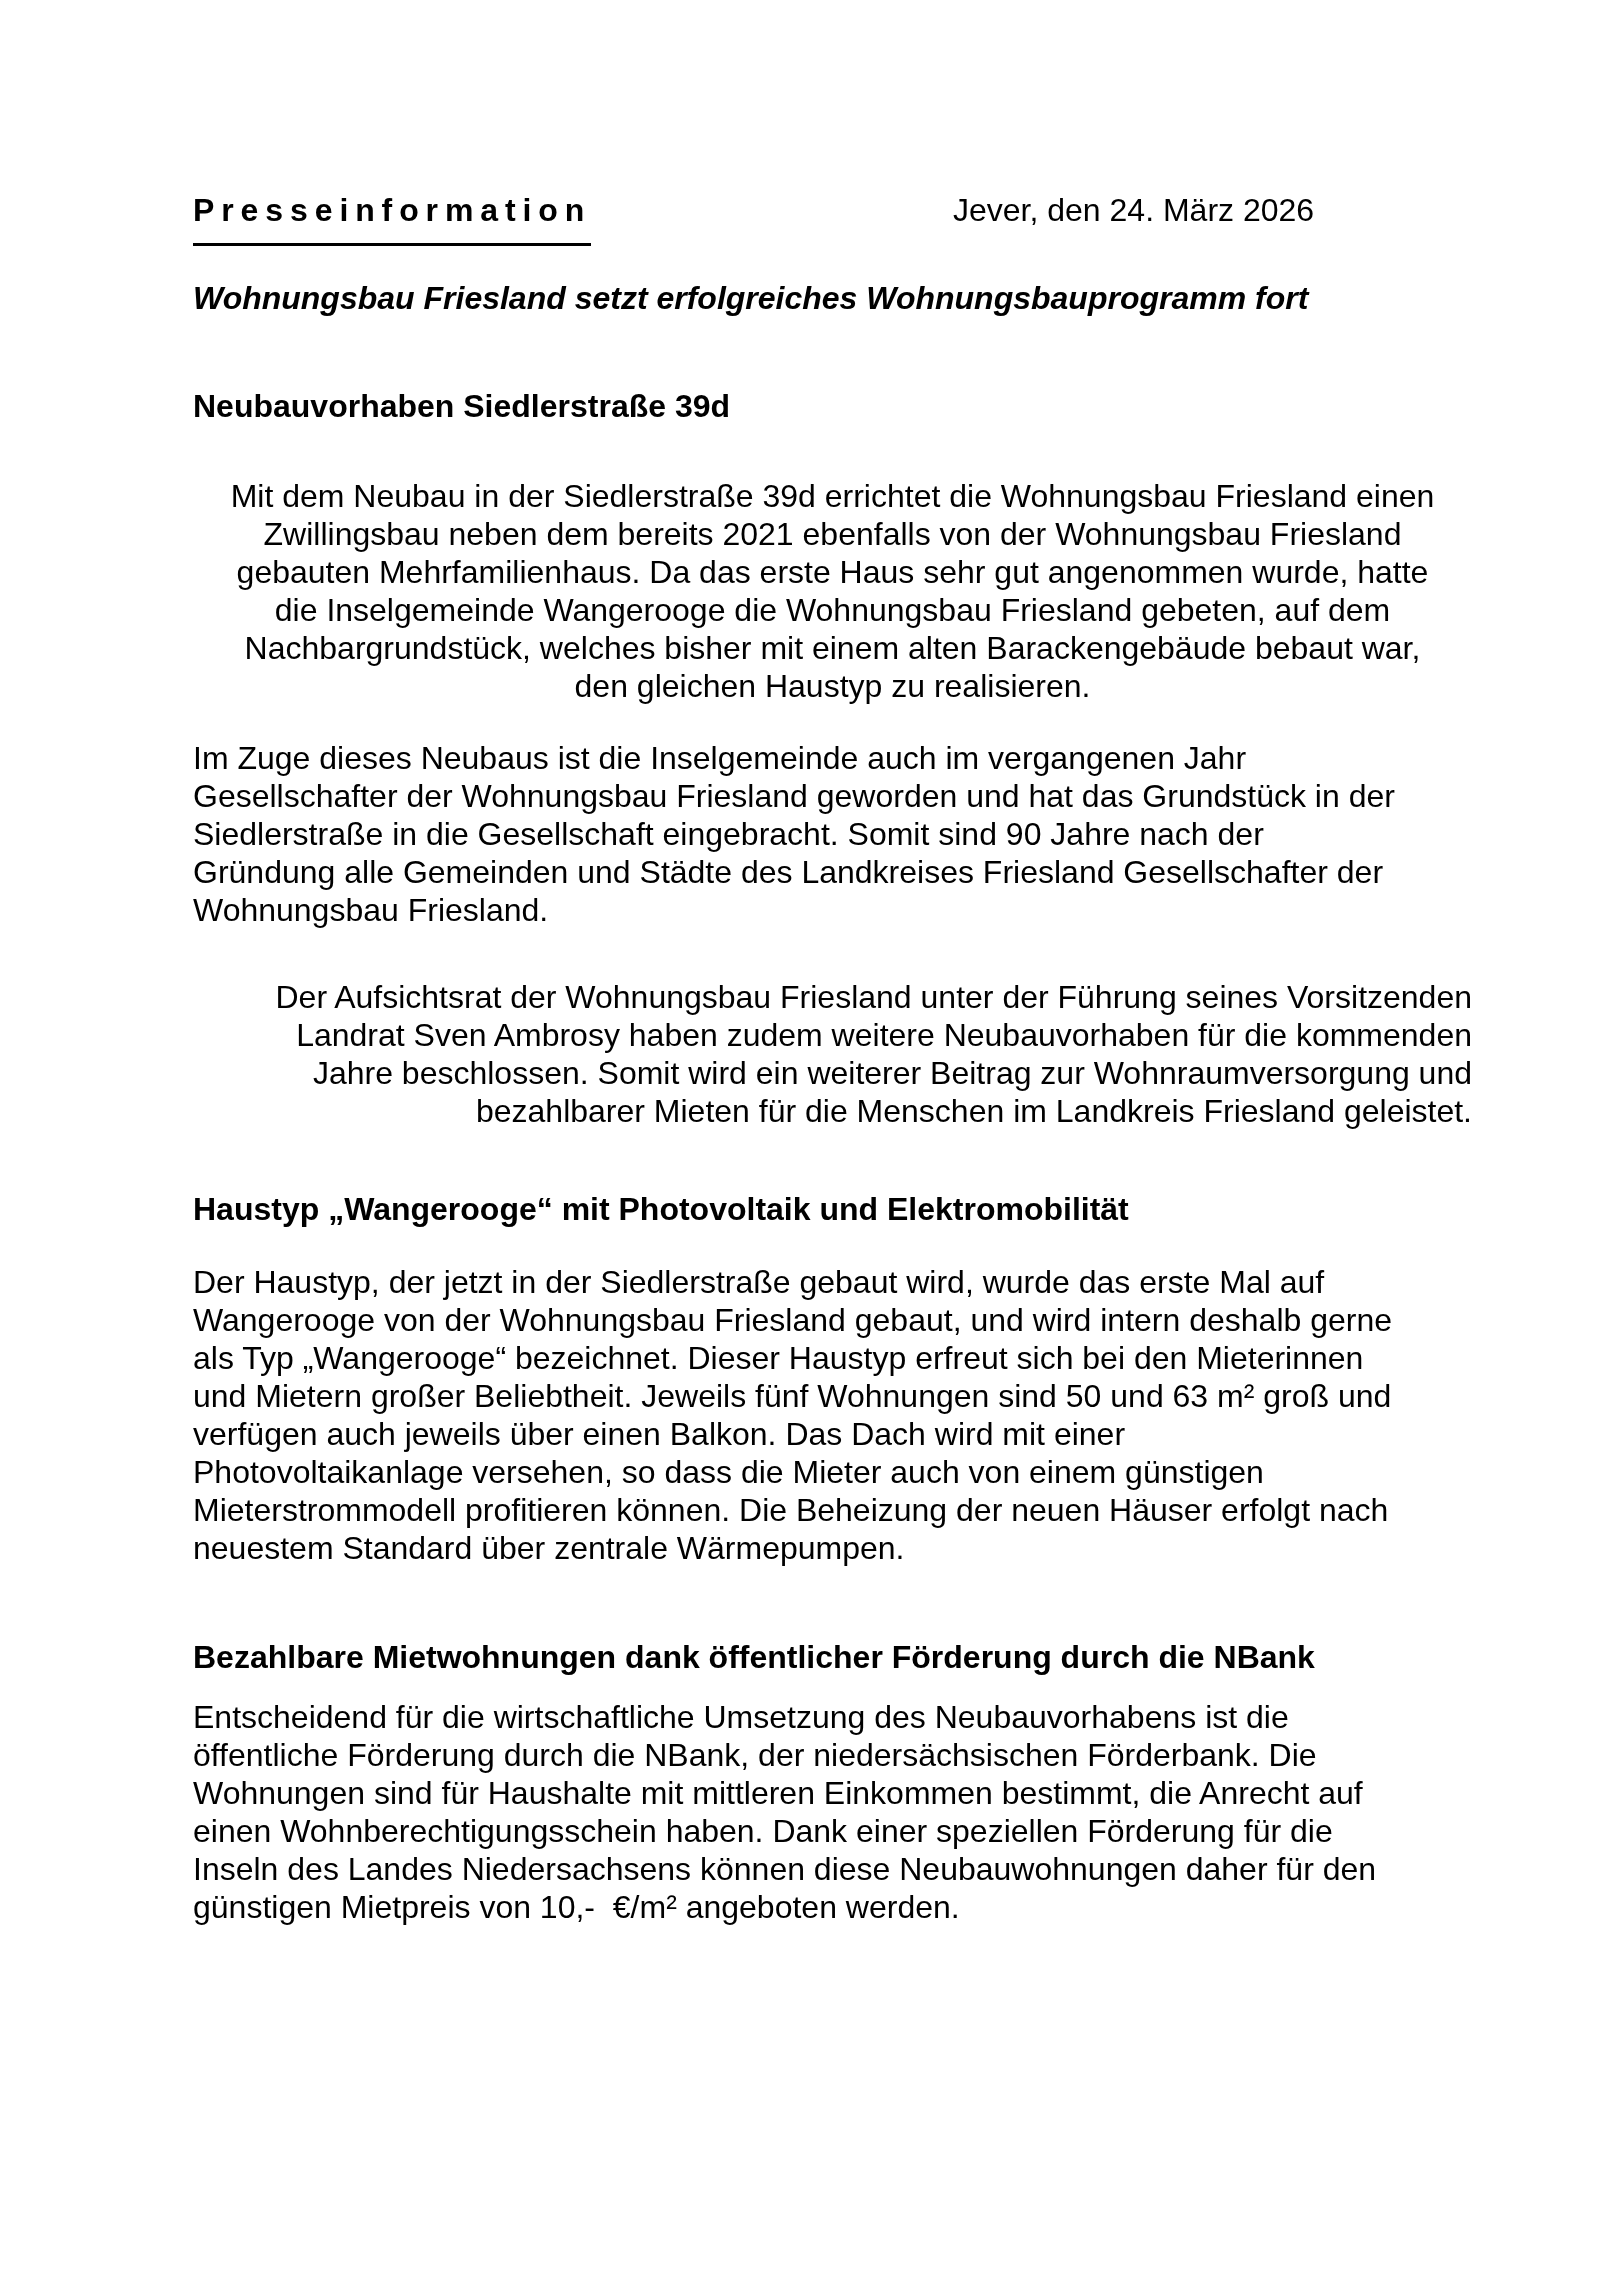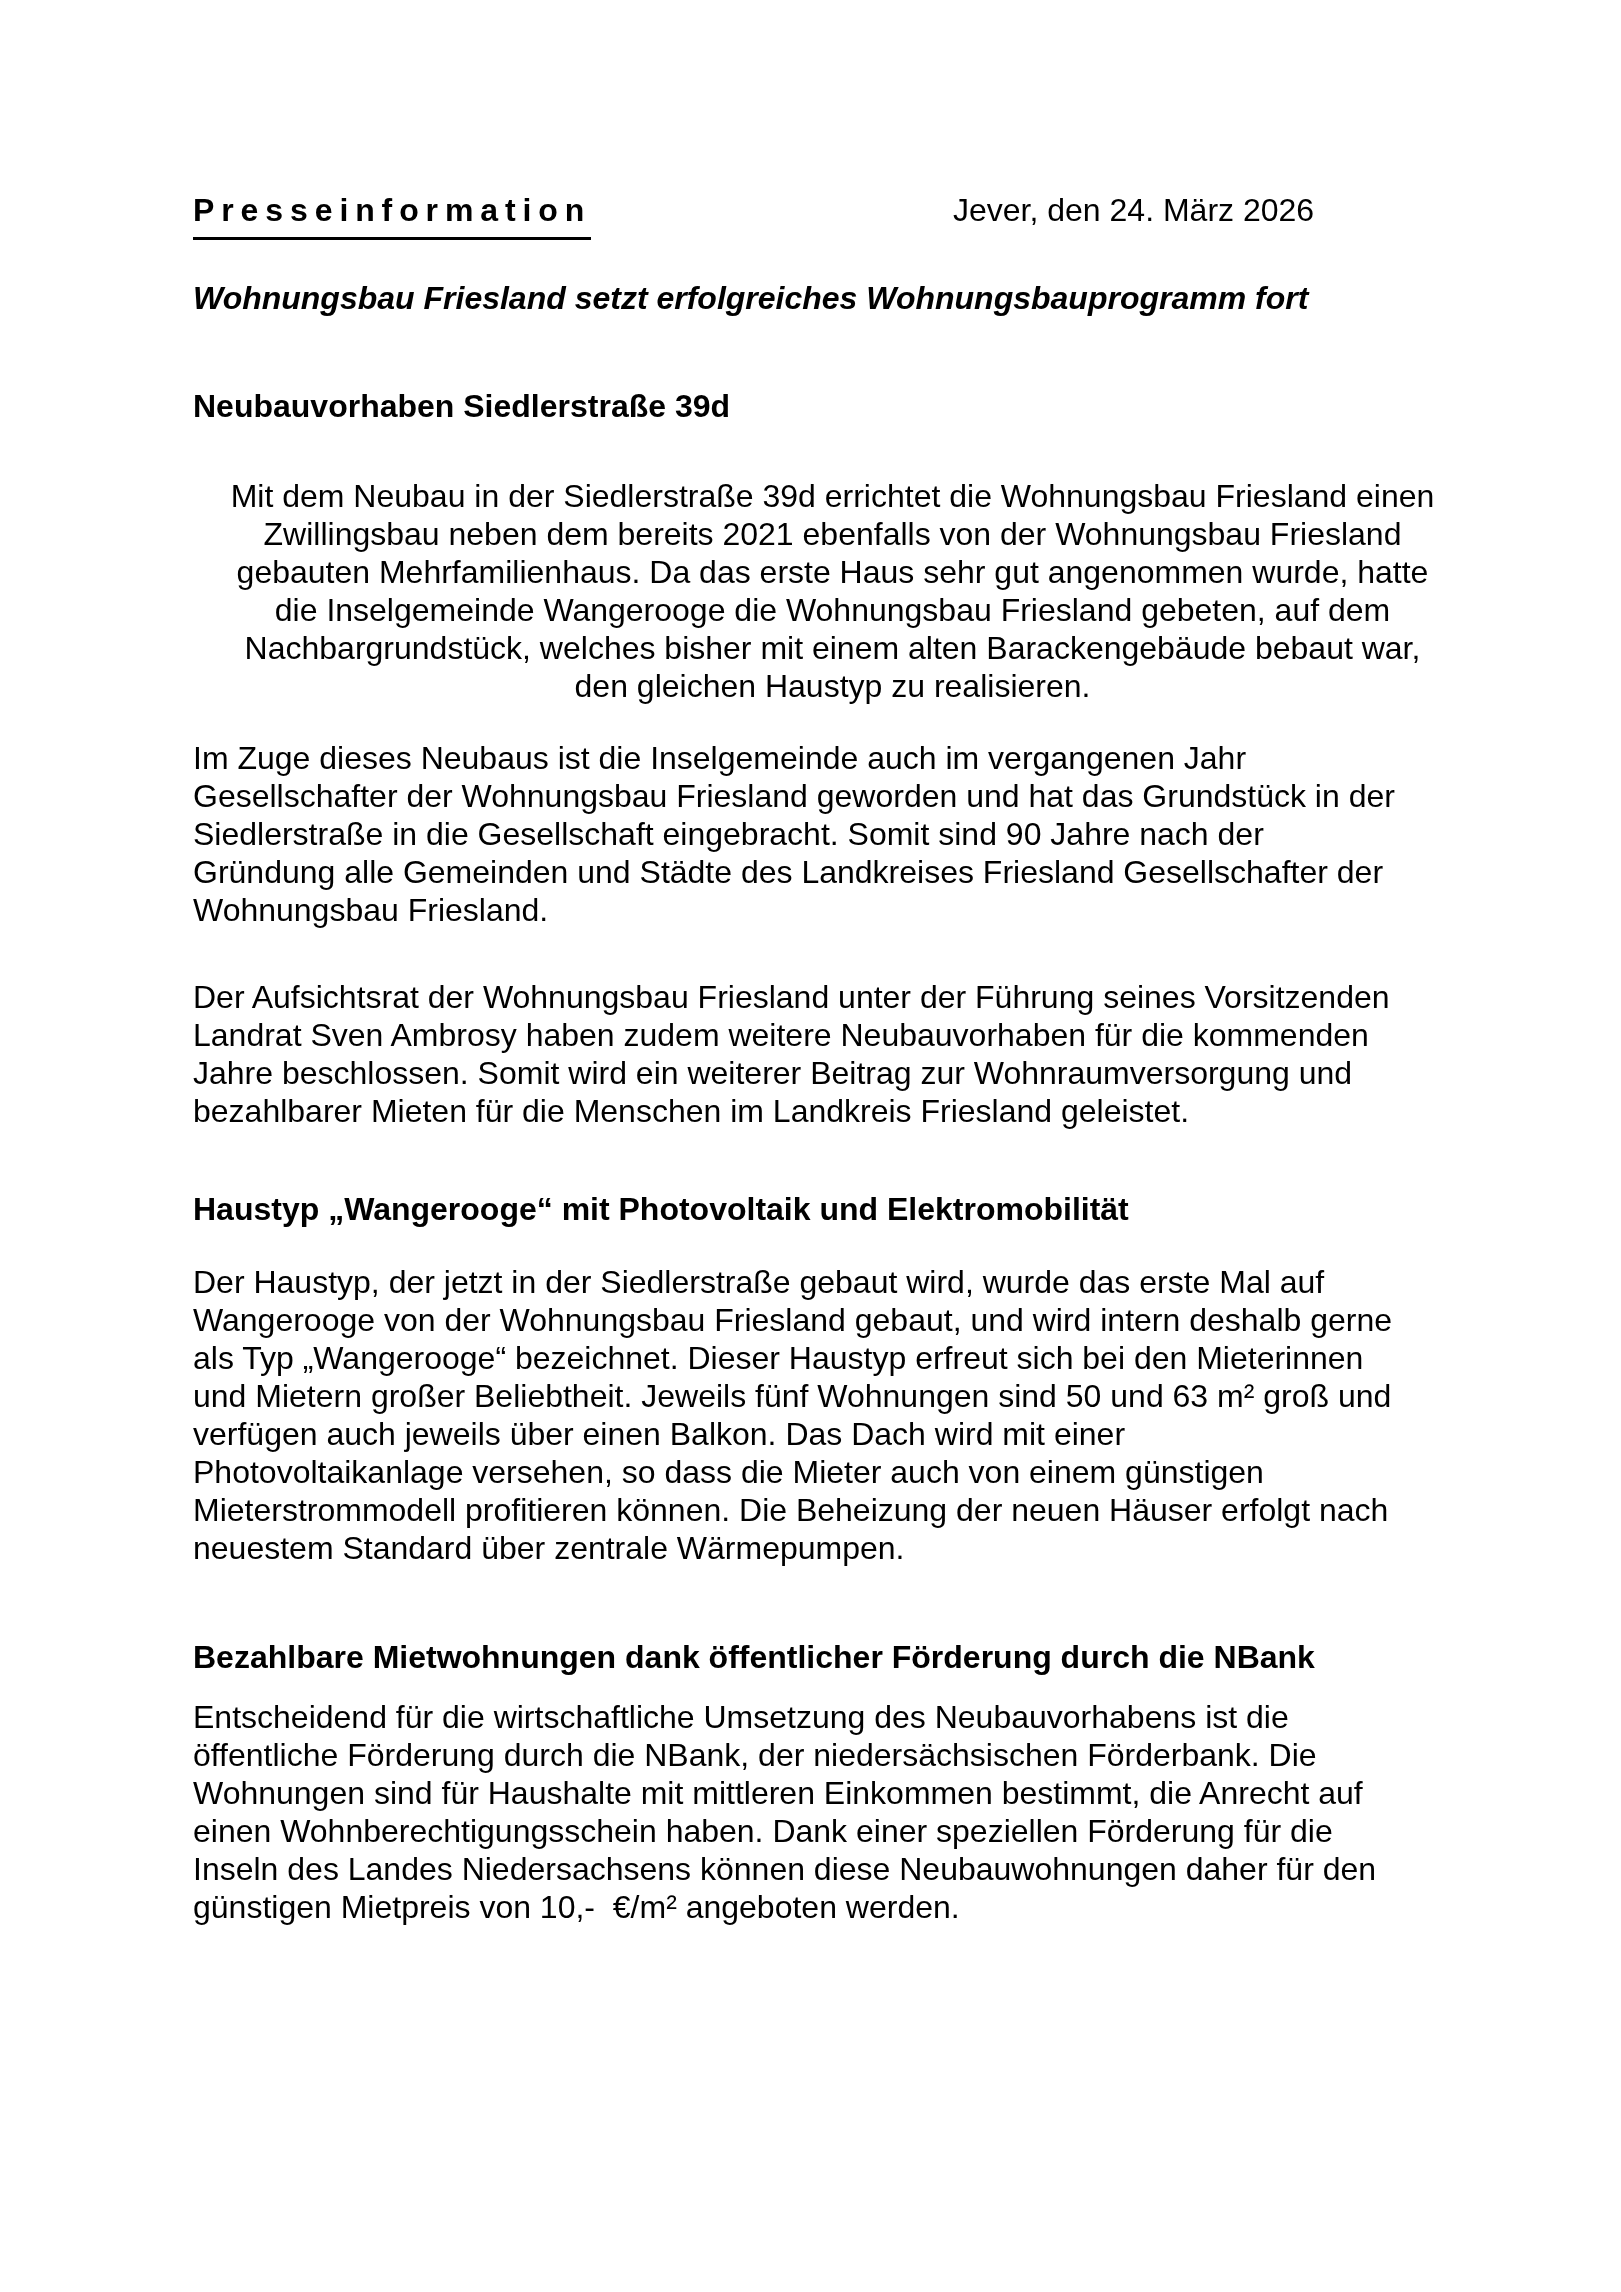--- a/index.html
+++ b/index.html
@@ -28,21 +28,21 @@
   .doc-header {
     position: relative;
     width: 100%;
     height: 47px;
   }
   .doc-header .kicker {
     display: inline-block;
     font-weight: bold;
     letter-spacing: 6.9px;
     border-bottom: 3.9px solid #000;
-    padding-bottom: 8px;
+    padding-bottom: 14px;
   }
   .doc-header .date {
     position: absolute;
     left: 760px;
     top: 0;
     font-weight: normal;
     white-space: nowrap;
   }
   .title {
     margin-top: 41px;
@@ -50,21 +50,21 @@
     font-style: italic;
     white-space: nowrap;
   }
   .heading {
     font-weight: bold;
     white-space: nowrap;
   }
   #h-neubau   { margin-top: 70px; }
   #p1         { margin-top: 52px; text-align: center; }
   #p2         { margin-top: 34px; }
-  #p3         { margin-top: 49px; }
+  #p3         { margin-top: 49px; text-align: right; }
   #h-haustyp  { margin-top: 60px; }
   #p4         { margin-top: 35px; }
   #h-nbank    { margin-top: 71px; }
   #p5         { margin-top: 22px; }
   .para {
     white-space: pre-line;
   }
 </style>
 </head>
 <body>

